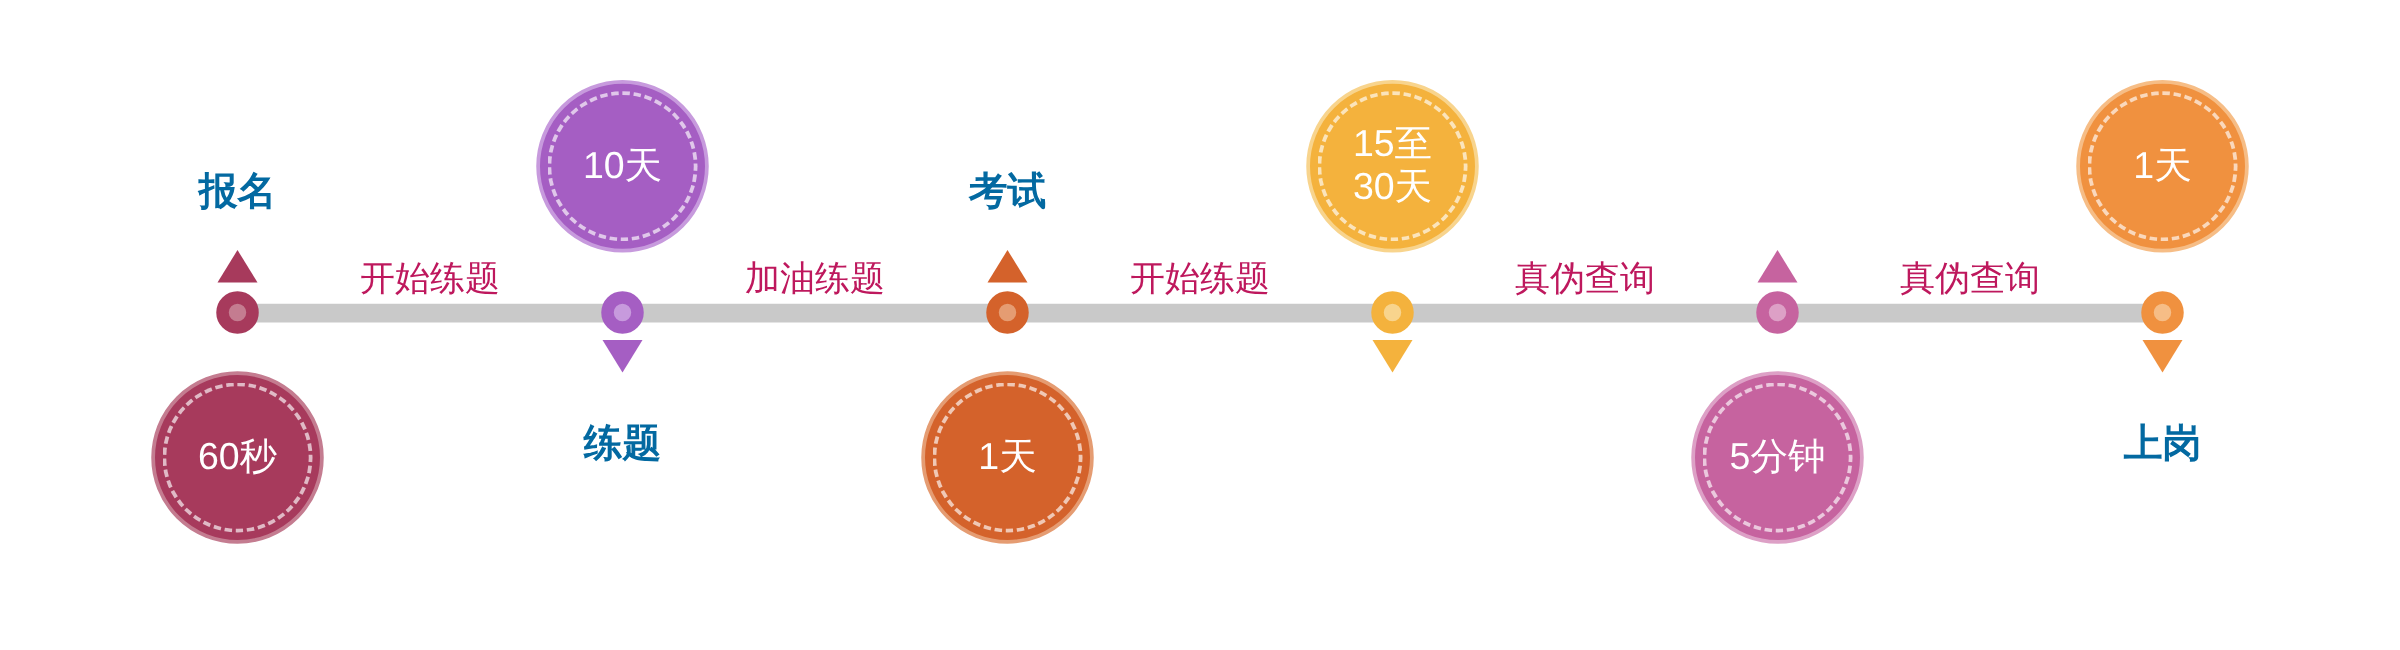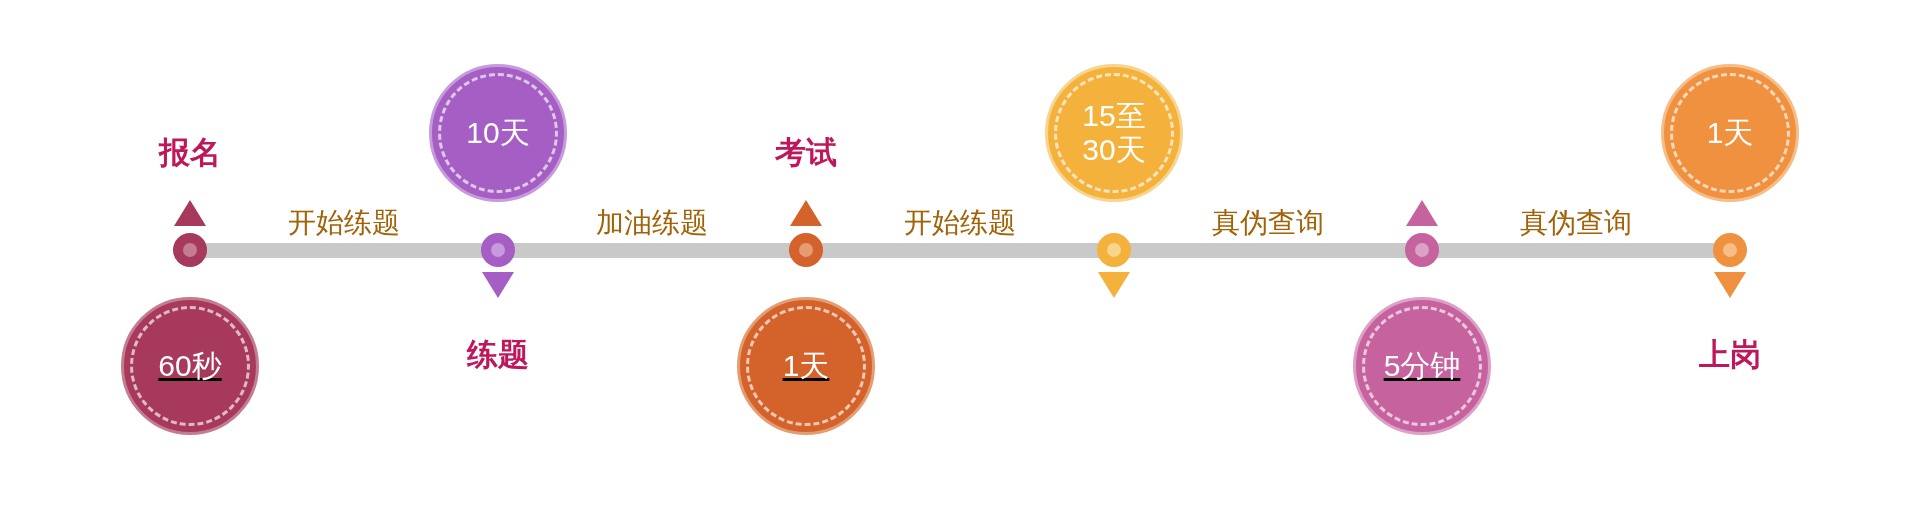--- a/index.html
+++ b/index.html
@@ -41,21 +41,21 @@
   .n5 { --main:#c6639f; --light:#dda0c6; }
   .n6 { --main:#f0913f; --light:#f6bd86; }
 
   .node .label {
     position: absolute;
     left: 0;
     width: 200px;
     text-align: center;
     font-weight: bold;
     font-size: 31px;
-    color: #be185d;
+    color: #0369a1;
     line-height: 38px;
   }
   .node.label-top .label { top: 134px; }
   .node.label-bottom .label { top: 336px; }
 
   .node .tri {
     position: absolute;
     left: 50%;
     transform: translateX(-50%);
     width: 0;
@@ -86,21 +86,21 @@
     width: 138px;
     height: 138px;
     box-sizing: border-box;
     border-radius: 50%;
     background: var(--main);
     border: 3px solid var(--light);
     display: flex;
     align-items: center;
     justify-content: center;
   }
-  .node.label-top .clock { top: 297px; text-decoration: underline; }
+  .node.label-top .clock { top: 297px; }
   .node.label-bottom .clock { top: 64px; }
   .node .clock::before {
     content: "";
     position: absolute;
     inset: 6px;
     border-radius: 50%;
     border: 3px dashed rgba(255,255,255,0.65);
   }
   .node .duration {
     position: relative;
@@ -111,21 +111,21 @@
     white-space: pre-line;
   }
 
   
   .segment {
     position: absolute;
     top: 206px;
     width: 240px;
     text-align: center;
     font-size: 28px;
-    color: #a16207;
+    color: #be185d;
     line-height: 34px;
   }
   .seg1 { left: 224px; }
   .seg2 { left: 532px; }
   .seg3 { left: 840px; }
   .seg4 { left: 1148px; text-align: center; }
   .seg5 { left: 1456px; }
 </style>
 </head>
 <body>

